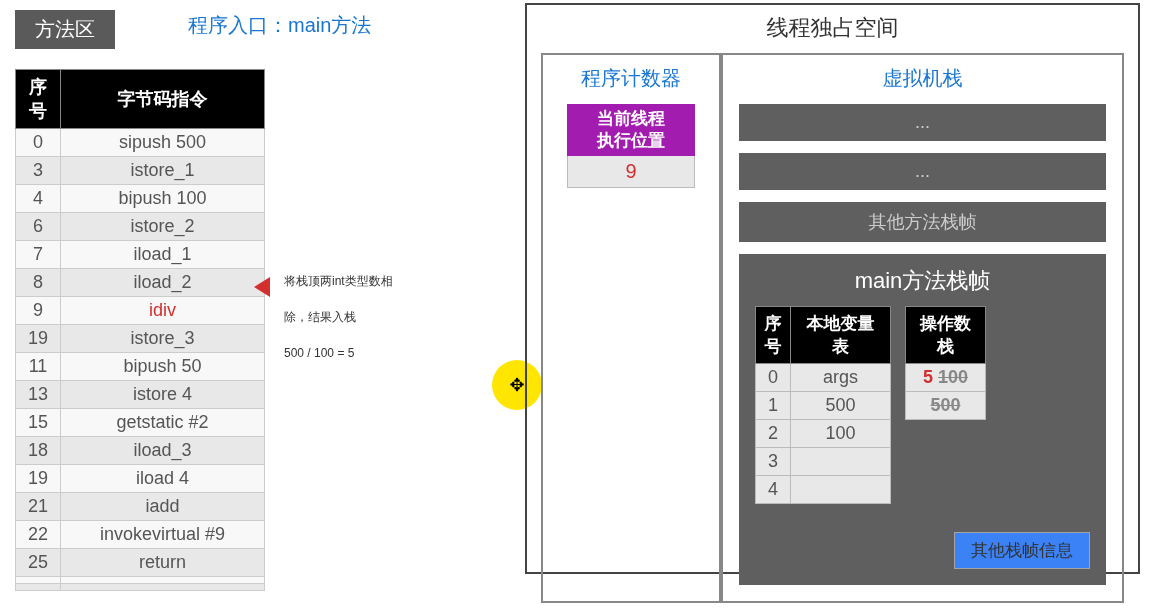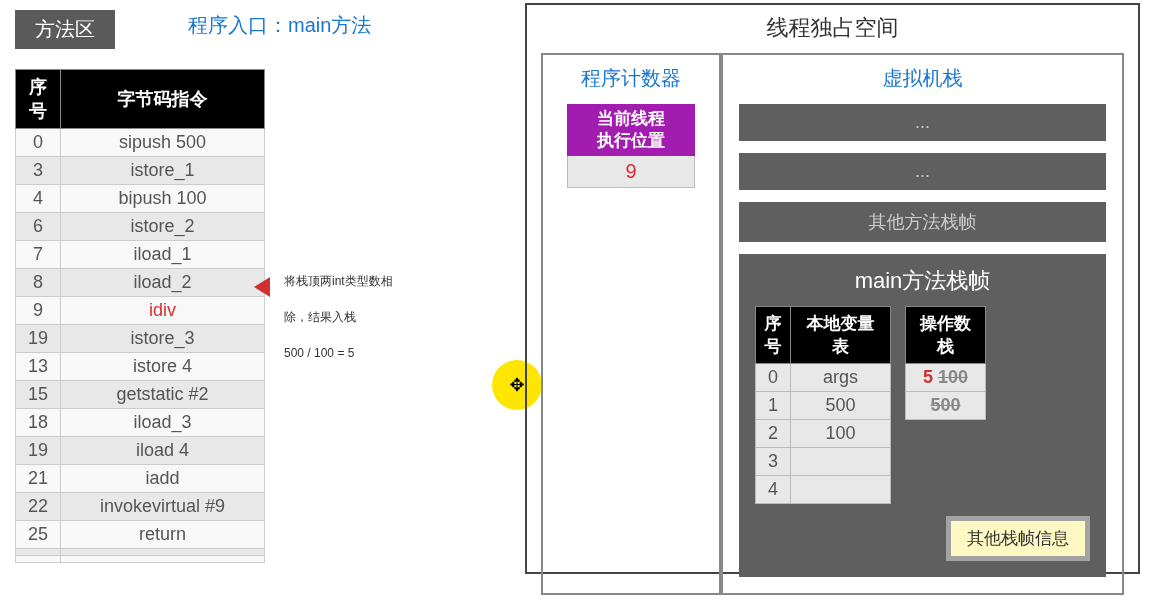--- a/index.html
+++ b/index.html
@@ -174,27 +174,27 @@
       color: #555;
       border: 1px solid #bbb;
       height: 26px;
     }
     .lvt td.seq { width: 35px; }
     .lvt td.val { width: 100px; }
     .opstack td { width: 80px; font-weight: bold; }
     .strike { text-decoration: line-through; color: #888; }
     .red { color: #d32f2f; }
     .other-info-btn {
-      background: #fef9c3;
+      background: #3b82f6;
       color: #333;
-      border: 5px solid #a3a3a3;
+      border: 1px solid #a3a3a3;
       padding: 6px 16px;
       font-size: 17px;
       float: right;
-      margin-top: 12px;
+      margin-top: 28px;
     }
   </style>
 </head>
 <body>
 
 <div class="left-panel">
   <div class="method-area-box">方法区</div>
   <table class="bytecode-table">
     <thead>
       <tr>
@@ -227,20 +227,24 @@
           <td class="seq">8</td>
           <td>iload_2</td>
         </tr>
         <tr>
           <td class="seq">9</td>
           <td class="highlight">idiv</td>
         </tr>
         <tr>
           <td class="seq">19</td>
           <td>istore_3</td>
+        </tr>
+        <tr>
+          <td class="seq">11</td>
+          <td>bipush 50</td>
         </tr>
         <tr>
           <td class="seq">13</td>
           <td>istore 4</td>
         </tr>
         <tr>
           <td class="seq">15</td>
           <td>getstatic #2</td>
         </tr>
         <tr>

